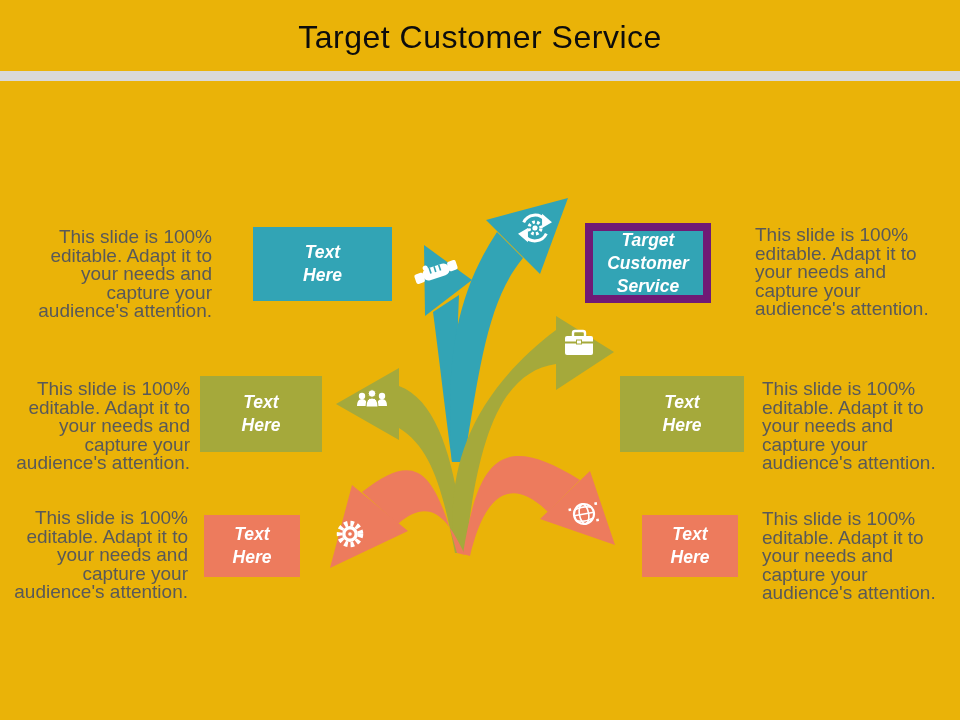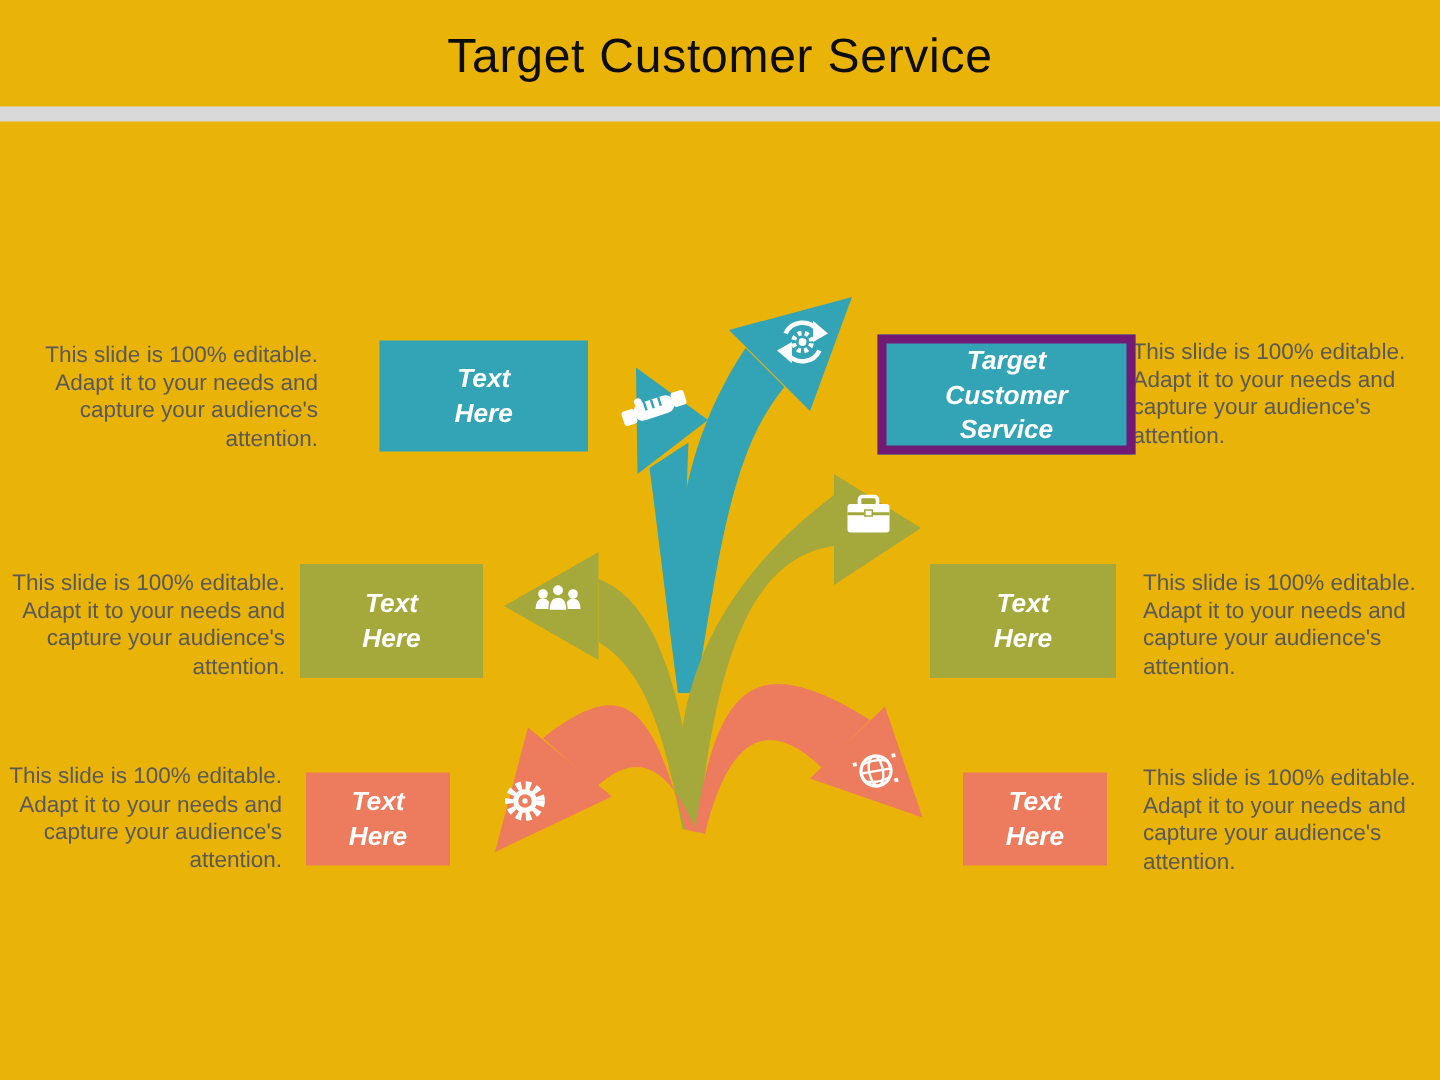--- a/index.html
+++ b/index.html
@@ -10,41 +10,41 @@
   .title{
     position:absolute;left:0;top:14px;width:960px;height:46px;
     text-align:center;font-size:32px;line-height:46px;color:#0d0d0d;
     letter-spacing:0.5px;
   }
   .divider{
     position:absolute;left:0;top:71px;width:960px;height:10px;background:#d9d9d9;
   }
   .graphic{position:absolute;left:0;top:0;}
   .desc{
-    position:absolute;width:182px;font-size:15px;line-height:18.5px;color:#595959;
+    position:absolute;width:182px;font-size:19px;line-height:18.5px;color:#595959;
   }
   .desc.right-align{text-align:right;}
   .desc.left-align{text-align:left;}
   .d-tl{left:30px;top:228px;}
   .d-tr{left:755px;top:226px;}
   .d-ml{left:8px;top:380px;}
   .d-mr{left:762px;top:380px;}
   .d-bl{left:6px;top:509px;}
   .d-br{left:762px;top:510px;}
   .box{
     position:absolute;display:flex;align-items:center;justify-content:center;
     color:#ffffff;font-weight:bold;font-style:italic;font-size:17.5px;line-height:23px;
     text-align:center;
   }
   .box span{white-space:pre-line;}
   .teal-box{background:#32a4b5;}
   .olive-box{background:#a5a93b;}
   .orange-box{background:#ed7b5d;}
   .b-tl{left:253px;top:227px;width:139px;height:74px;}
-  .b-tr{left:585px;top:223px;width:172px;height:80px;border:6px solid #701a75;box-sizing:border-box;align-items:center;}
+  .b-tr{left:585px;top:223px;width:126px;height:80px;border:8px solid #701a75;box-sizing:border-box;align-items:center;}
   .b-ml{left:200px;top:376px;width:122px;height:76px;}
   .b-mr{left:620px;top:376px;width:124px;height:76px;}
   .b-bl{left:204px;top:515px;width:96px;height:62px;}
   .b-br{left:642px;top:515px;width:96px;height:62px;}
 </style>
 </head>
 <body>
 
 <div class="slide">
 

